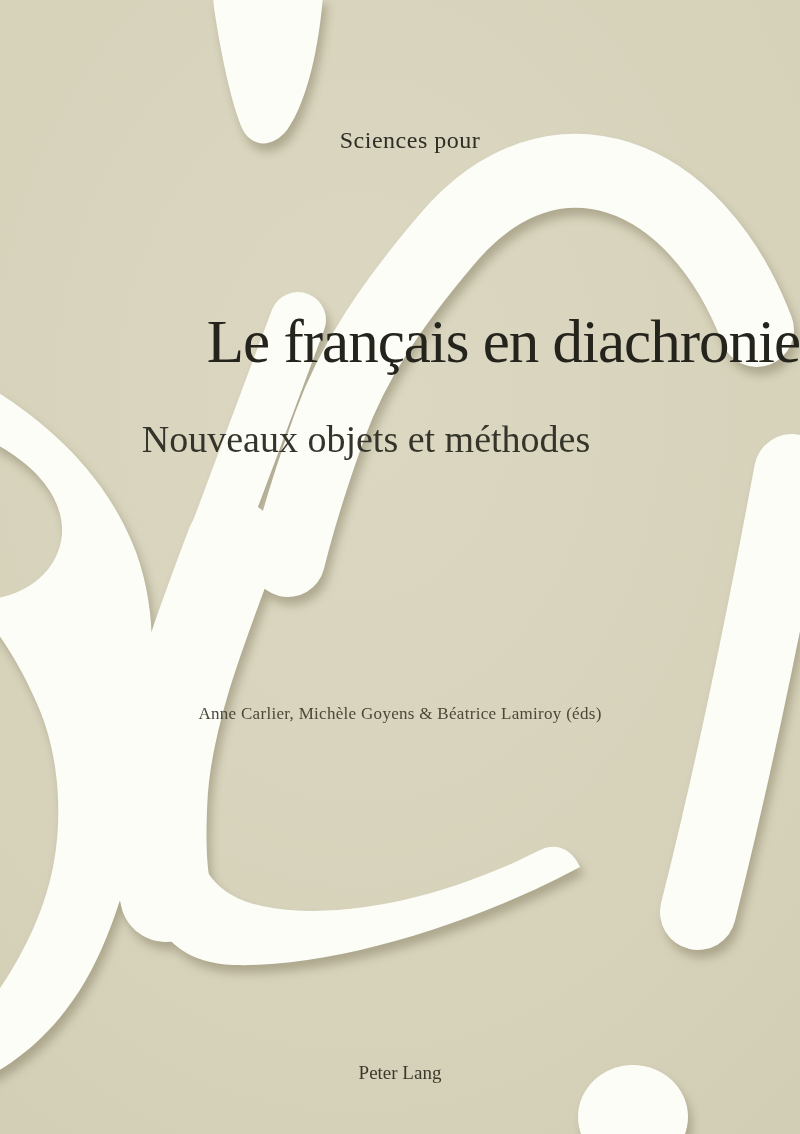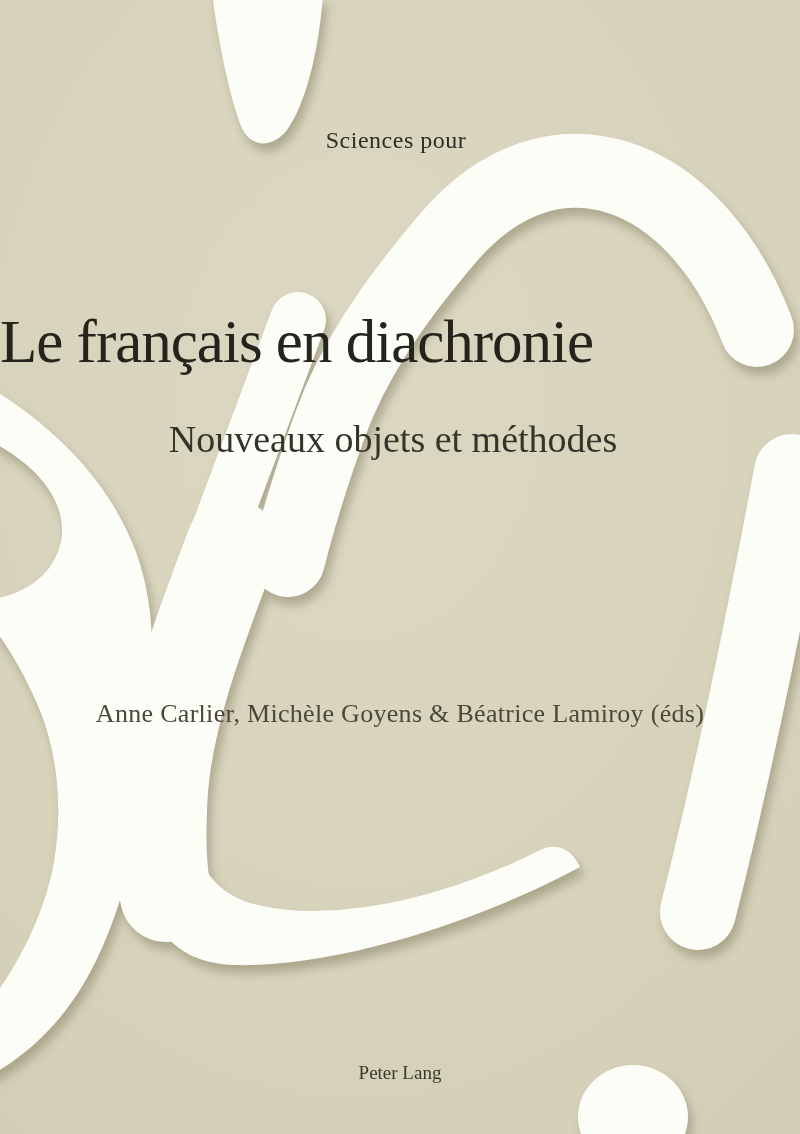--- a/index.html
+++ b/index.html
@@ -26,44 +26,43 @@
   .glyph-group {
     filter: drop-shadow(4px 8px 5px var(--color-glyph-shadow, rgba(122,115,86,0.5)));
   }
   .glyph-fill   { fill: var(--color-glyph, #fdfdf8); stroke: none; }
   .glyph-stroke { fill: none; stroke: var(--color-glyph, #fdfdf8); stroke-linecap: round; }
 
   .textlayer { position: absolute; left: 0; top: 0; width: 800px; height: 1134px; }
   .textlayer > * { position: absolute; margin: 0; font-weight: normal; }
 
   .series {
-    top: 124px; left: 196px; width: 400px;
+    top: 124px; left: 210px; width: 400px;
     text-align: center;
     font-size: 24px; line-height: 33px;
     color: var(--color-series-text, #2f2e26);
     letter-spacing: 0.5px;
   }
   .book-title {
     top: 305px; left: 0; width: 800px;
-    text-align: left;
+    text-align: right;
     font-size: 61px; line-height: 74px;
     letter-spacing: -1px;
     color: var(--color-title-text, #24241c);
   }
   .book-subtitle {
     top: 414px; left: 0; width: 732px;
     text-align: center;
     font-size: 38px; line-height: 50px;
     color: var(--color-subtitle-text, #34342a);
-    margin-left: 27px;
   }
   .editors {
     top: 699px; left: 0; width: 800px;
     text-align: center;
-    font-size: 26px; line-height: 30px;
+    font-size: 17px; line-height: 30px;
     color: var(--color-editors-text, #4b4839);
     letter-spacing: 0.3px;
   }
   .publisher {
     top: 1057px; left: 0; width: 800px;
     text-align: center;
     font-size: 19px; line-height: 32px;
     color: var(--color-publisher-text, #3c3a2e);
   }
 </style>

